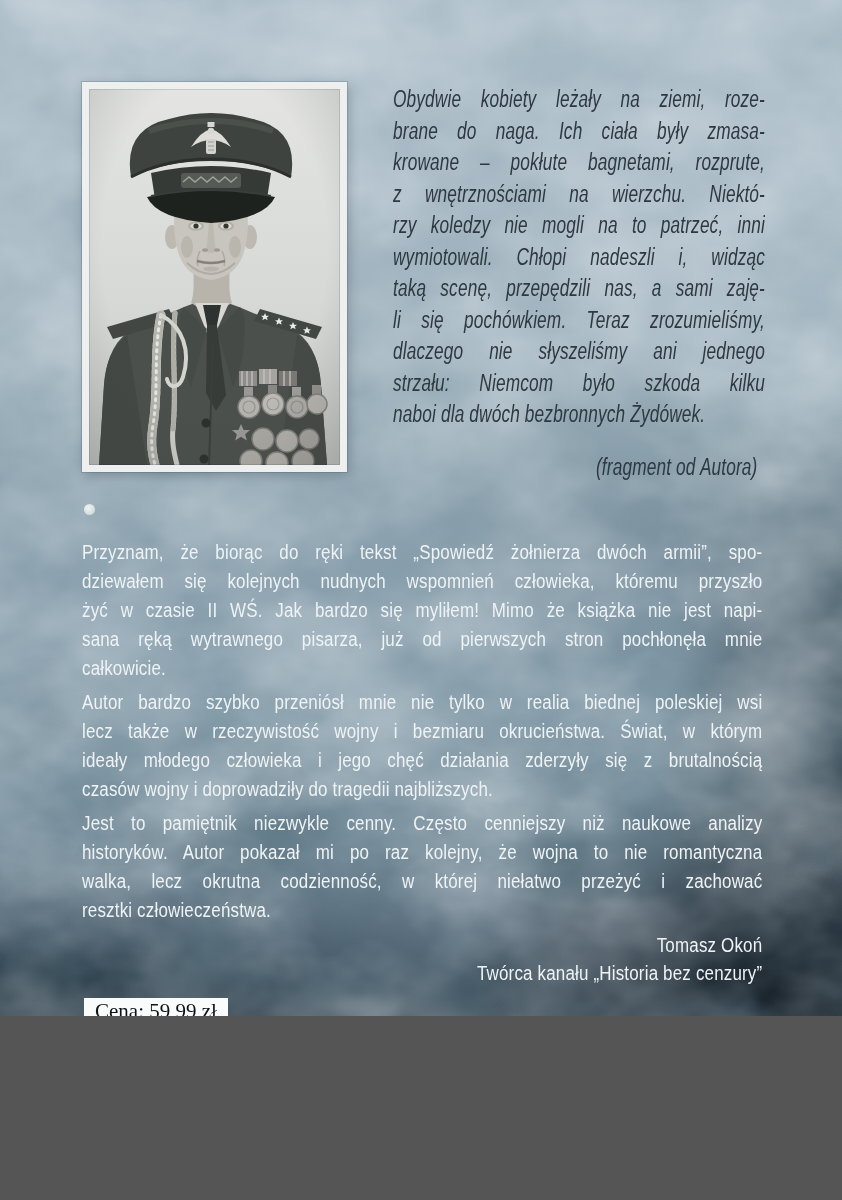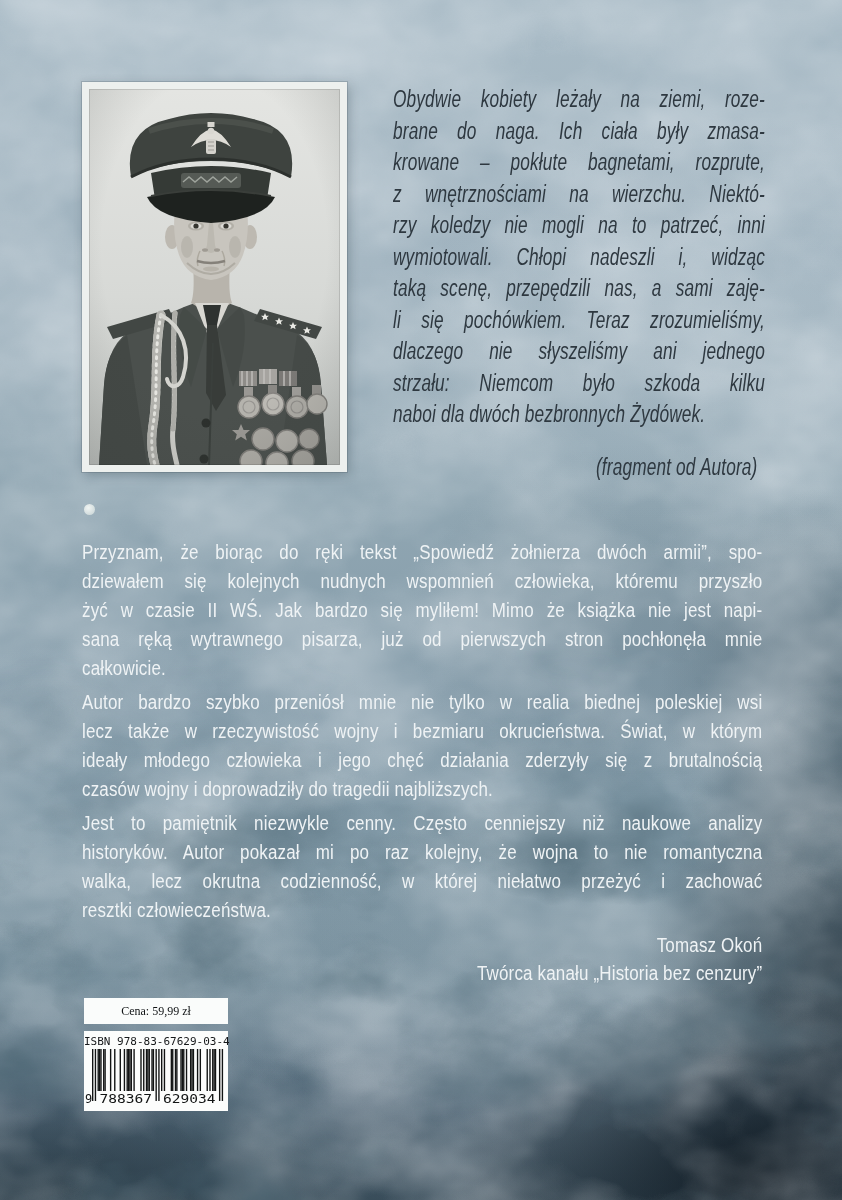--- a/index.html
+++ b/index.html
@@ -1,18 +1,18 @@
 <!DOCTYPE html>
 <html><head>
 <meta charset="utf-8">
 <style>
   html,body{margin:0;padding:0;background:#555;}
   .cover{
     position:relative;
-    width:842px;height:1200px;
+    width:842px;height:1016px;
     margin:0 auto;
     overflow:hidden;
     font-family:"Liberation Sans",sans-serif;
     background:
       radial-gradient(ellipse 430px 270px at 90% 98%, rgba(14,24,32,.92), rgba(14,24,32,0) 72%),
       radial-gradient(ellipse 300px 420px at 101% 82%, rgba(26,40,50,.8), rgba(26,40,50,0) 70%),
       radial-gradient(ellipse 260px 300px at 100% 58%, rgba(58,78,90,.55), rgba(58,78,90,0) 70%),
       radial-gradient(ellipse 420px 240px at 6% 102%, rgba(34,50,60,.75), rgba(34,50,60,0) 70%),
       radial-gradient(ellipse 620px 260px at 45% 103%, rgba(56,74,86,.5), rgba(56,74,86,0) 75%),
       radial-gradient(ellipse 420px 300px at 63% 85%, rgba(196,208,216,.30), rgba(196,208,216,0) 70%),
@@ -58,21 +58,21 @@
   }
   .review .jline{height:29px;}
   .para{margin:0 0 5px 0;}
   .sig{margin-top:7px;text-align:right;line-height:27.5px;}
   
   .price-box{
     position:absolute;left:84px;top:998px;z-index:2;
     width:144px;height:26px;
     background:#fafcfb;
     display:flex;align-items:center;justify-content:center;
-    font-family:"Liberation Serif",serif;font-size:12px;color:#101315;
+    font-family:"Liberation Serif",serif;font-size:21px;color:#101315;
   }
   .barcode-box{
     position:absolute;left:84px;top:1031px;z-index:2;
     width:144px;height:80px;
     background:#fcfdfc;
   }
   .isbn{
     margin-top:4px;text-align:center;
     font-family:"DejaVu Sans Mono",monospace;
     font-size:11px;letter-spacing:0;color:#16181a;white-space:nowrap;

